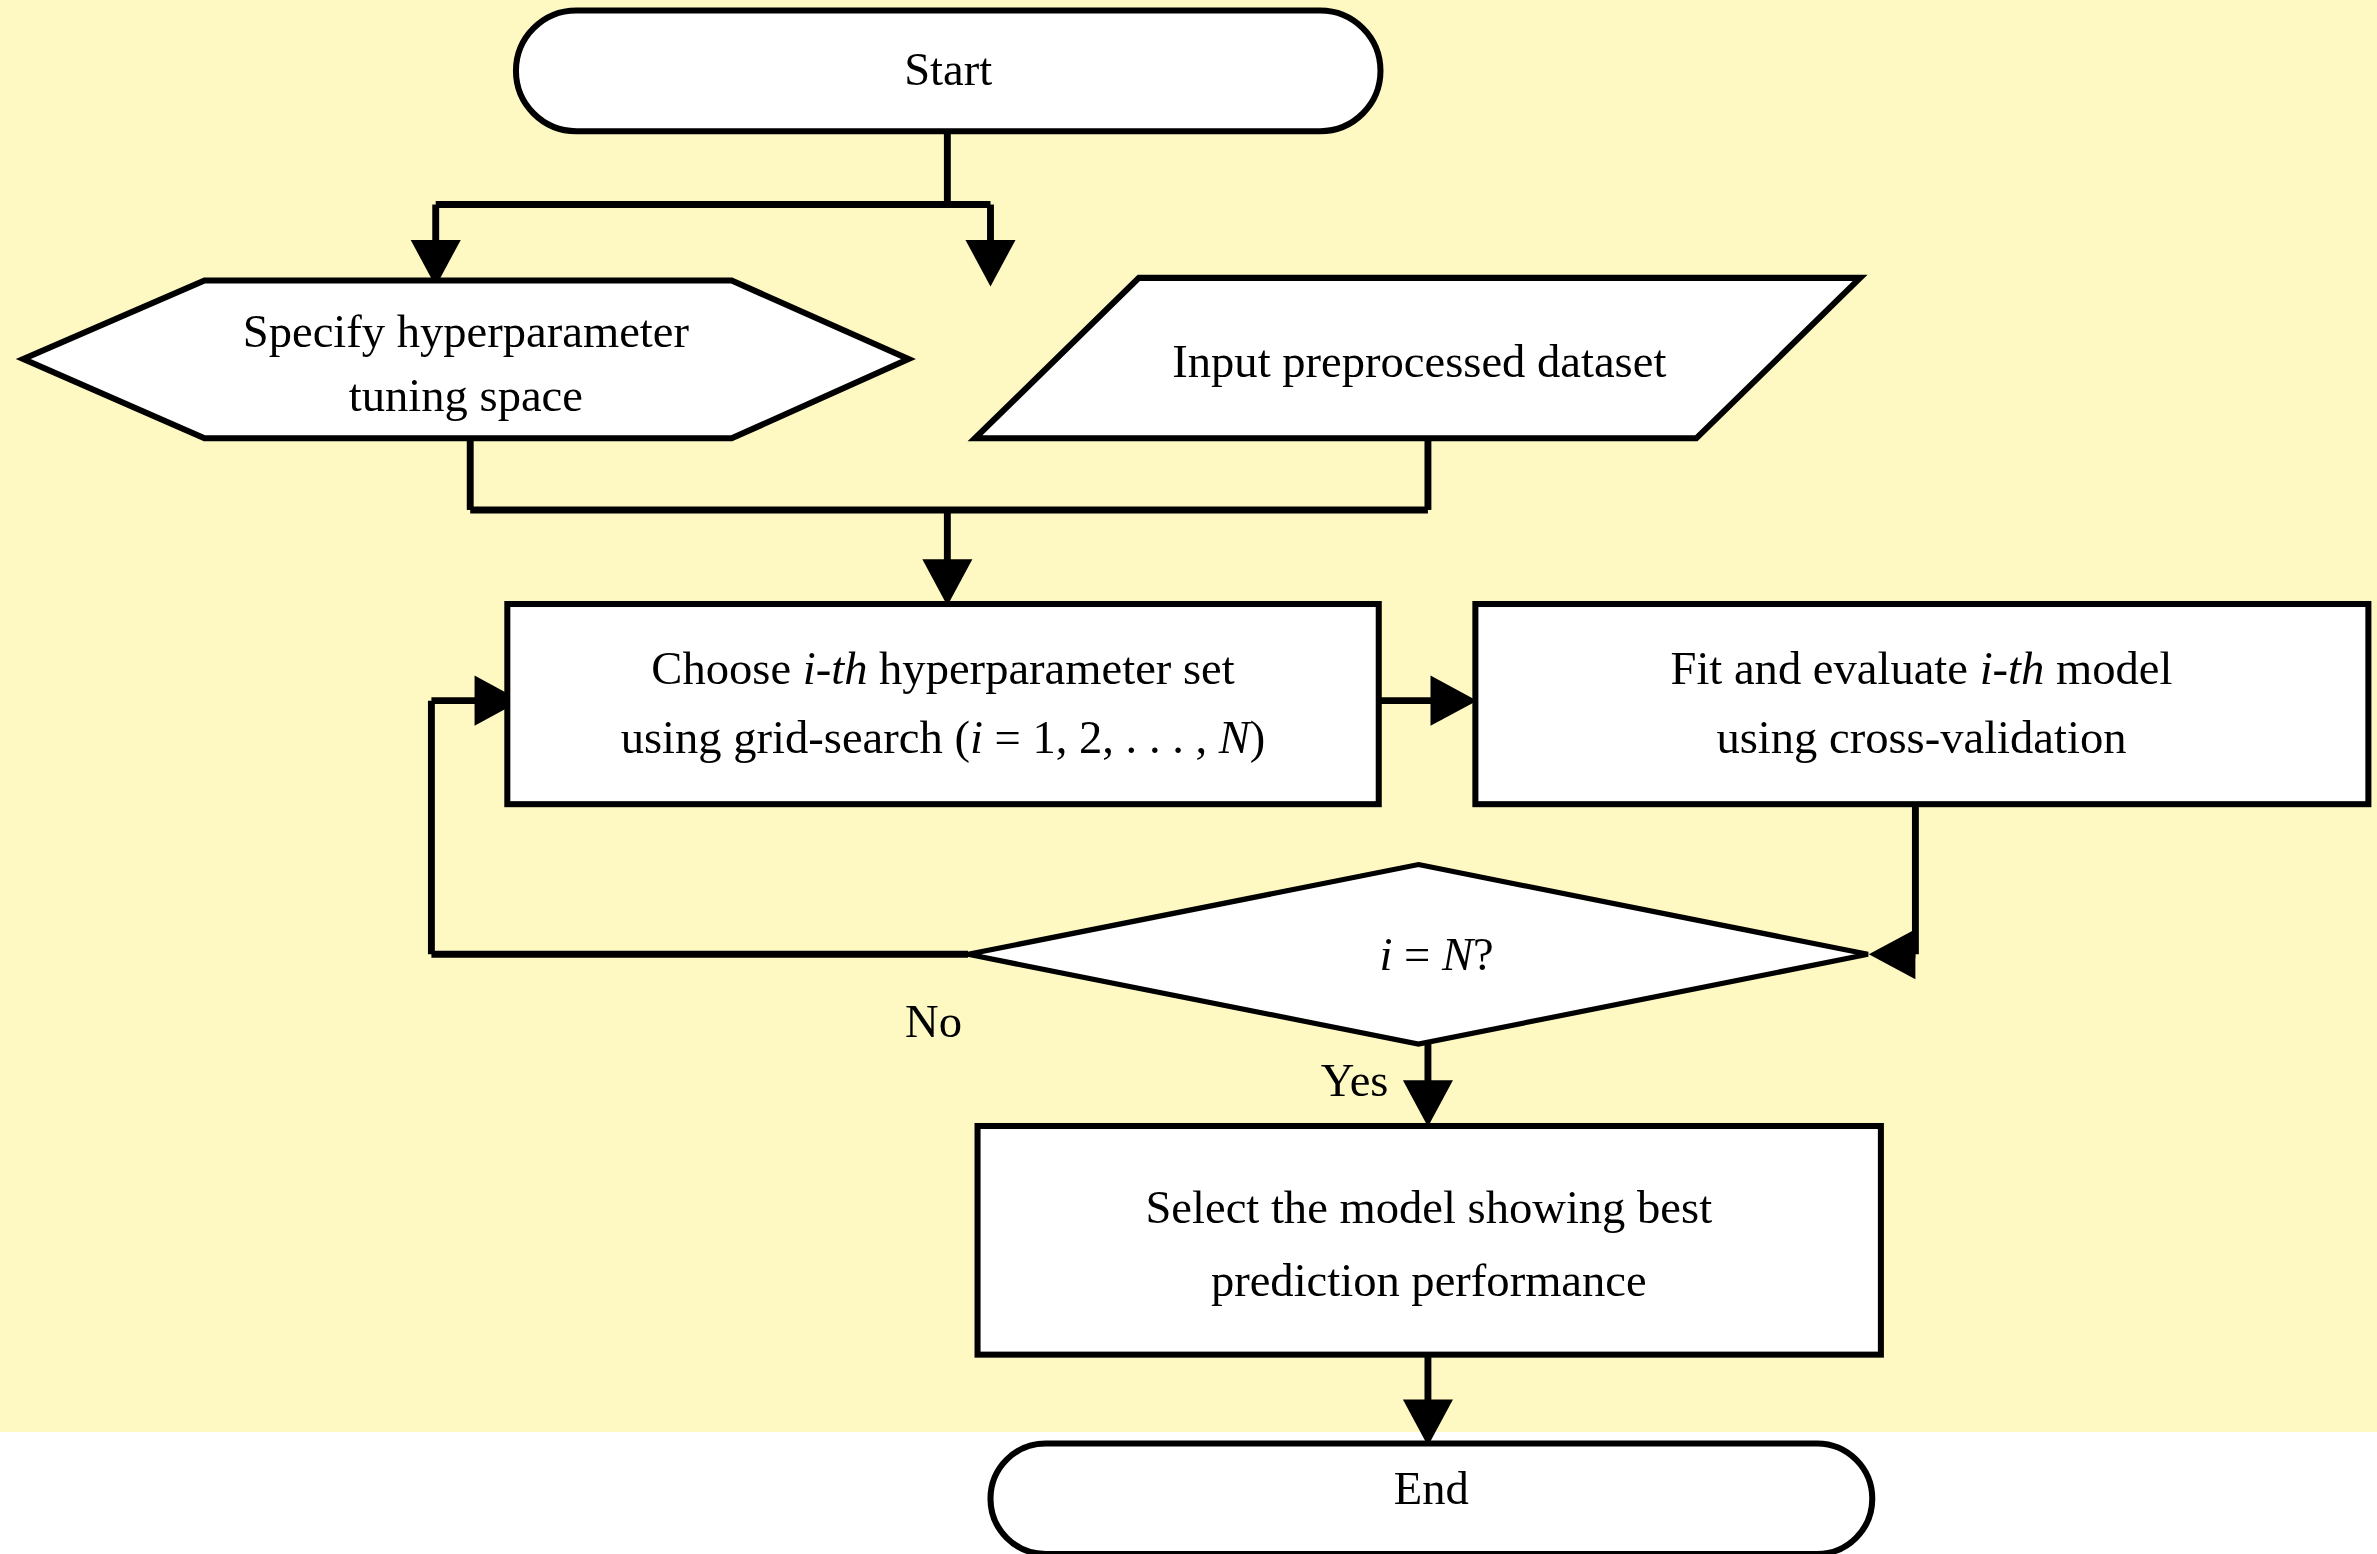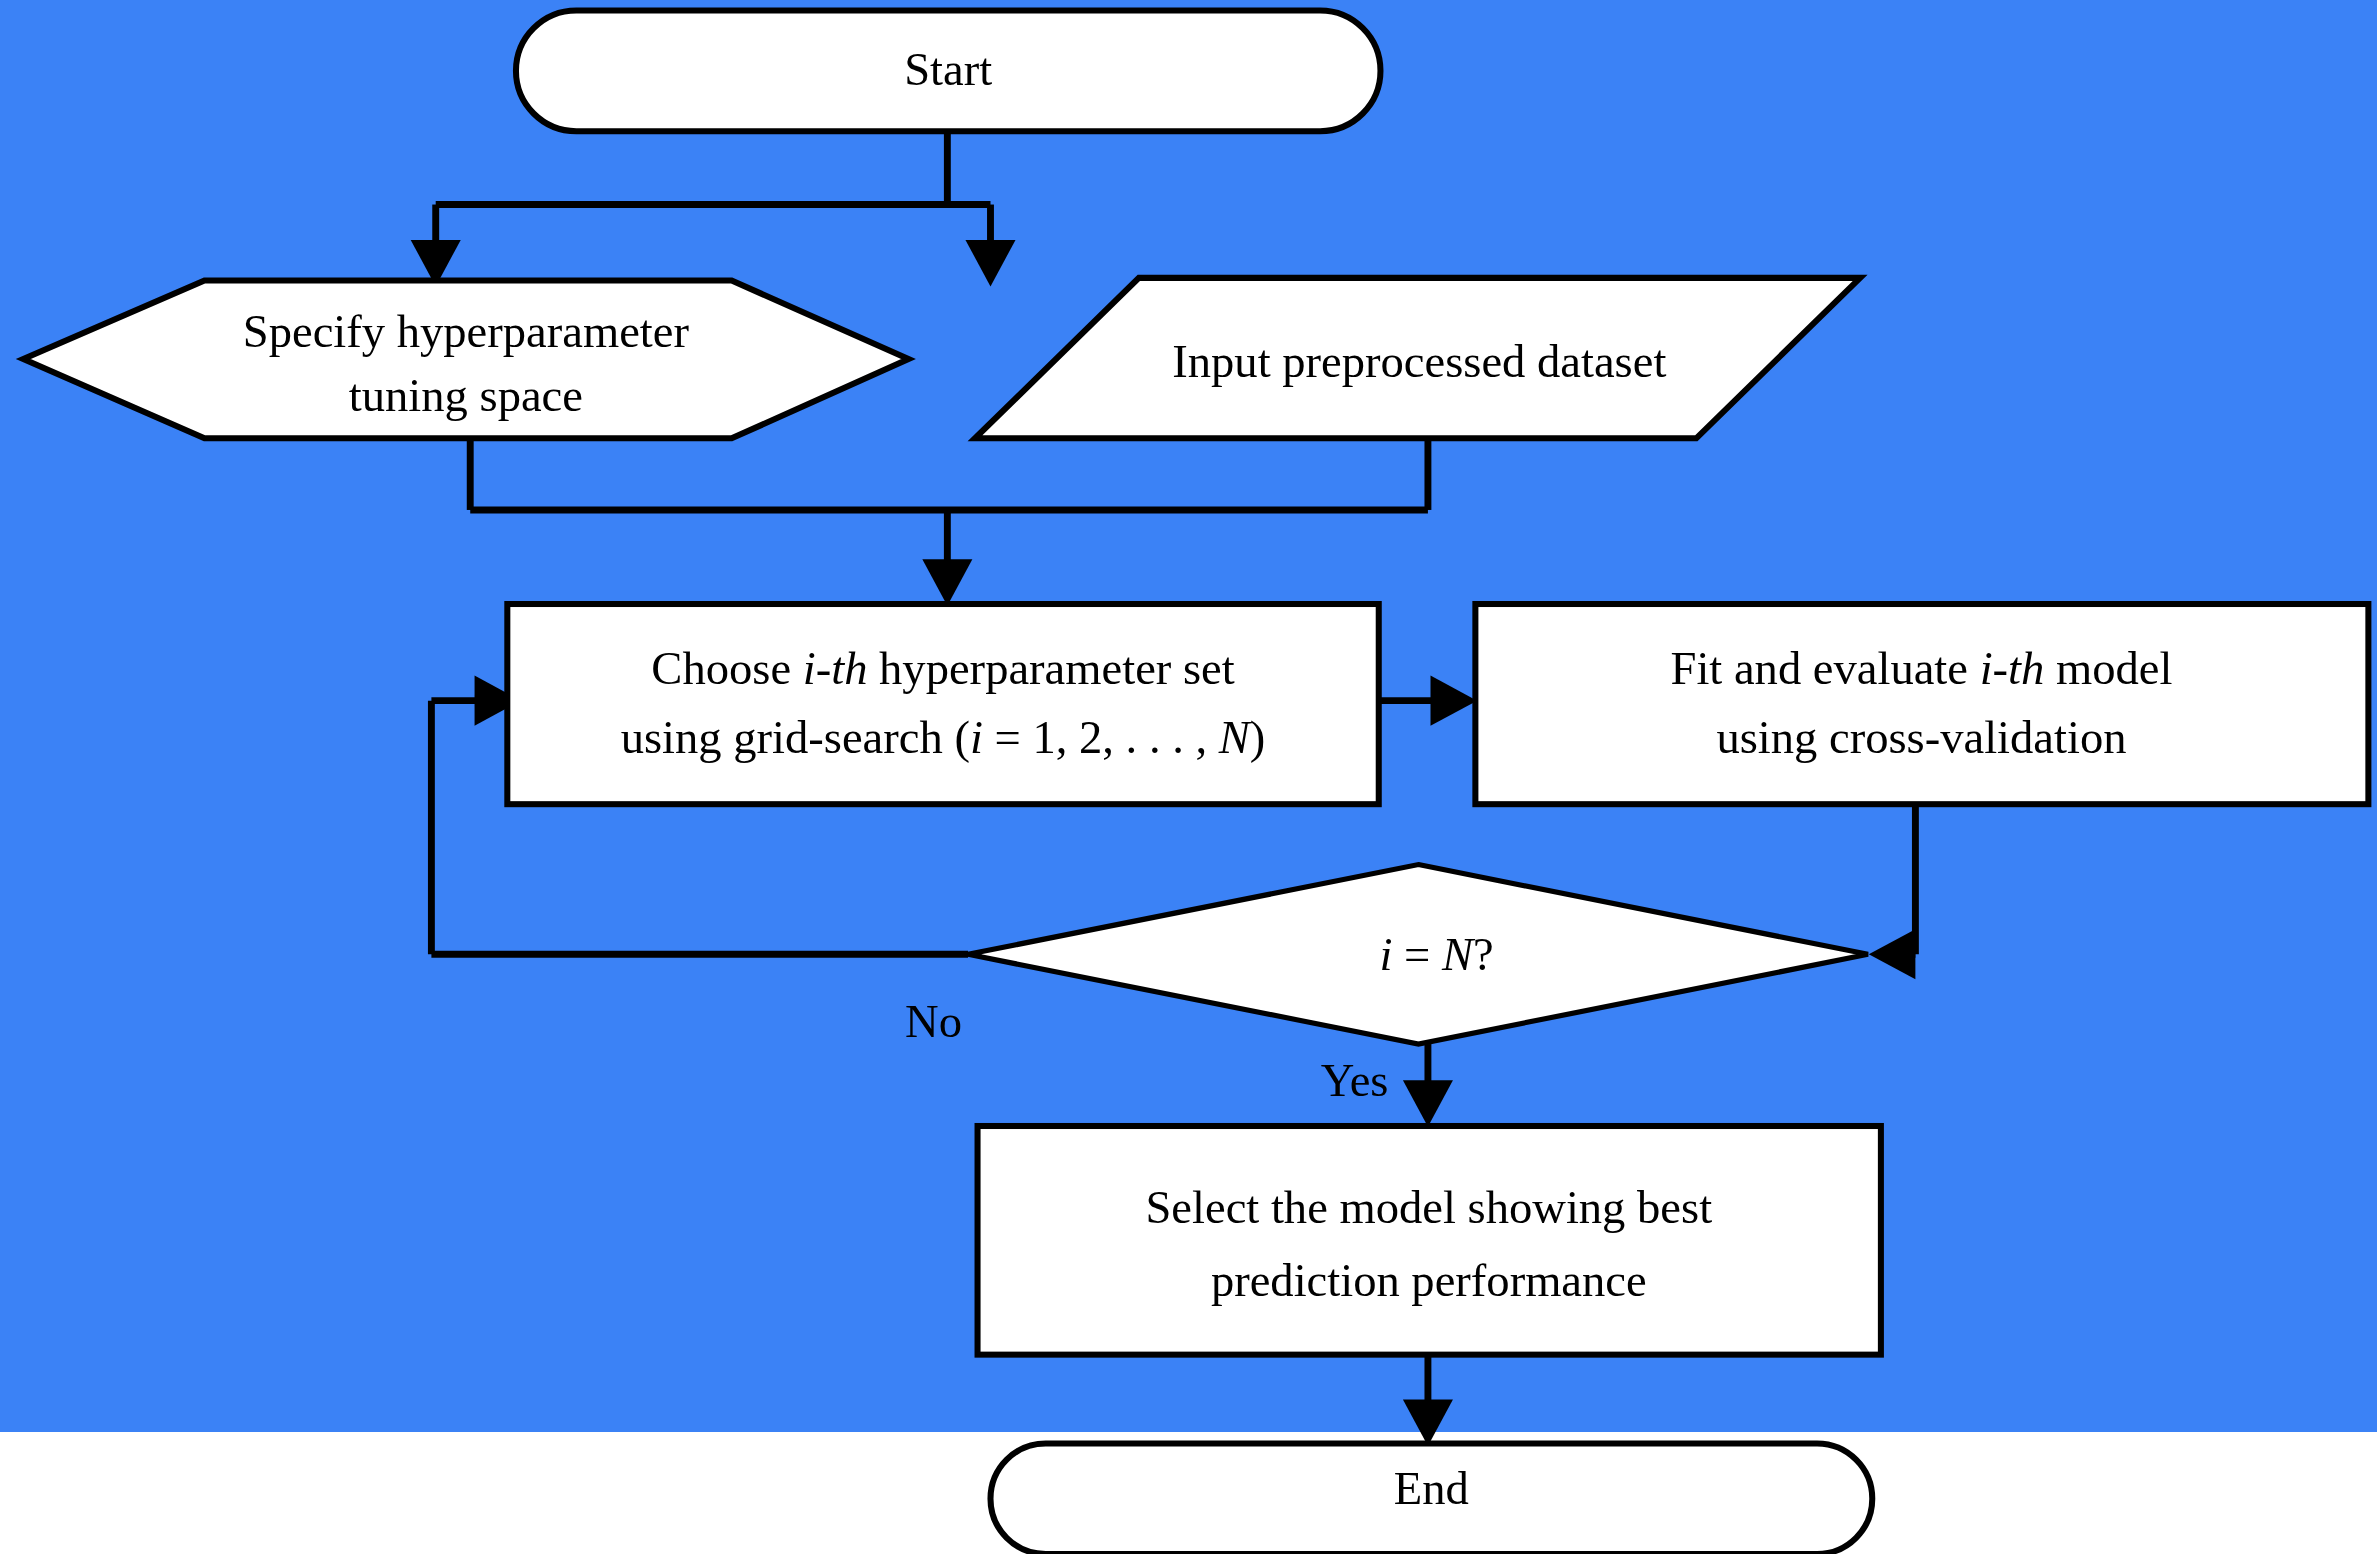--- a/index.html
+++ b/index.html
@@ -10,21 +10,21 @@
   body {
     width: 2377px;
     height: 1554px;
     font-family: "Liberation Serif", "DejaVu Serif", serif;
     overflow: hidden;
   }
   #flowchart-root {
     position: relative;
     width: 2377px;
     height: 1432px;
-    background: #3b82f6;
+    background: #fef9c3;
   }
   svg.diagram {
     display: block;
     width: 2377px;
     height: 1554px;
   }
   .shape-outline {
     fill: #ffffff;
     stroke: #000000;
     stroke-width: 7;

